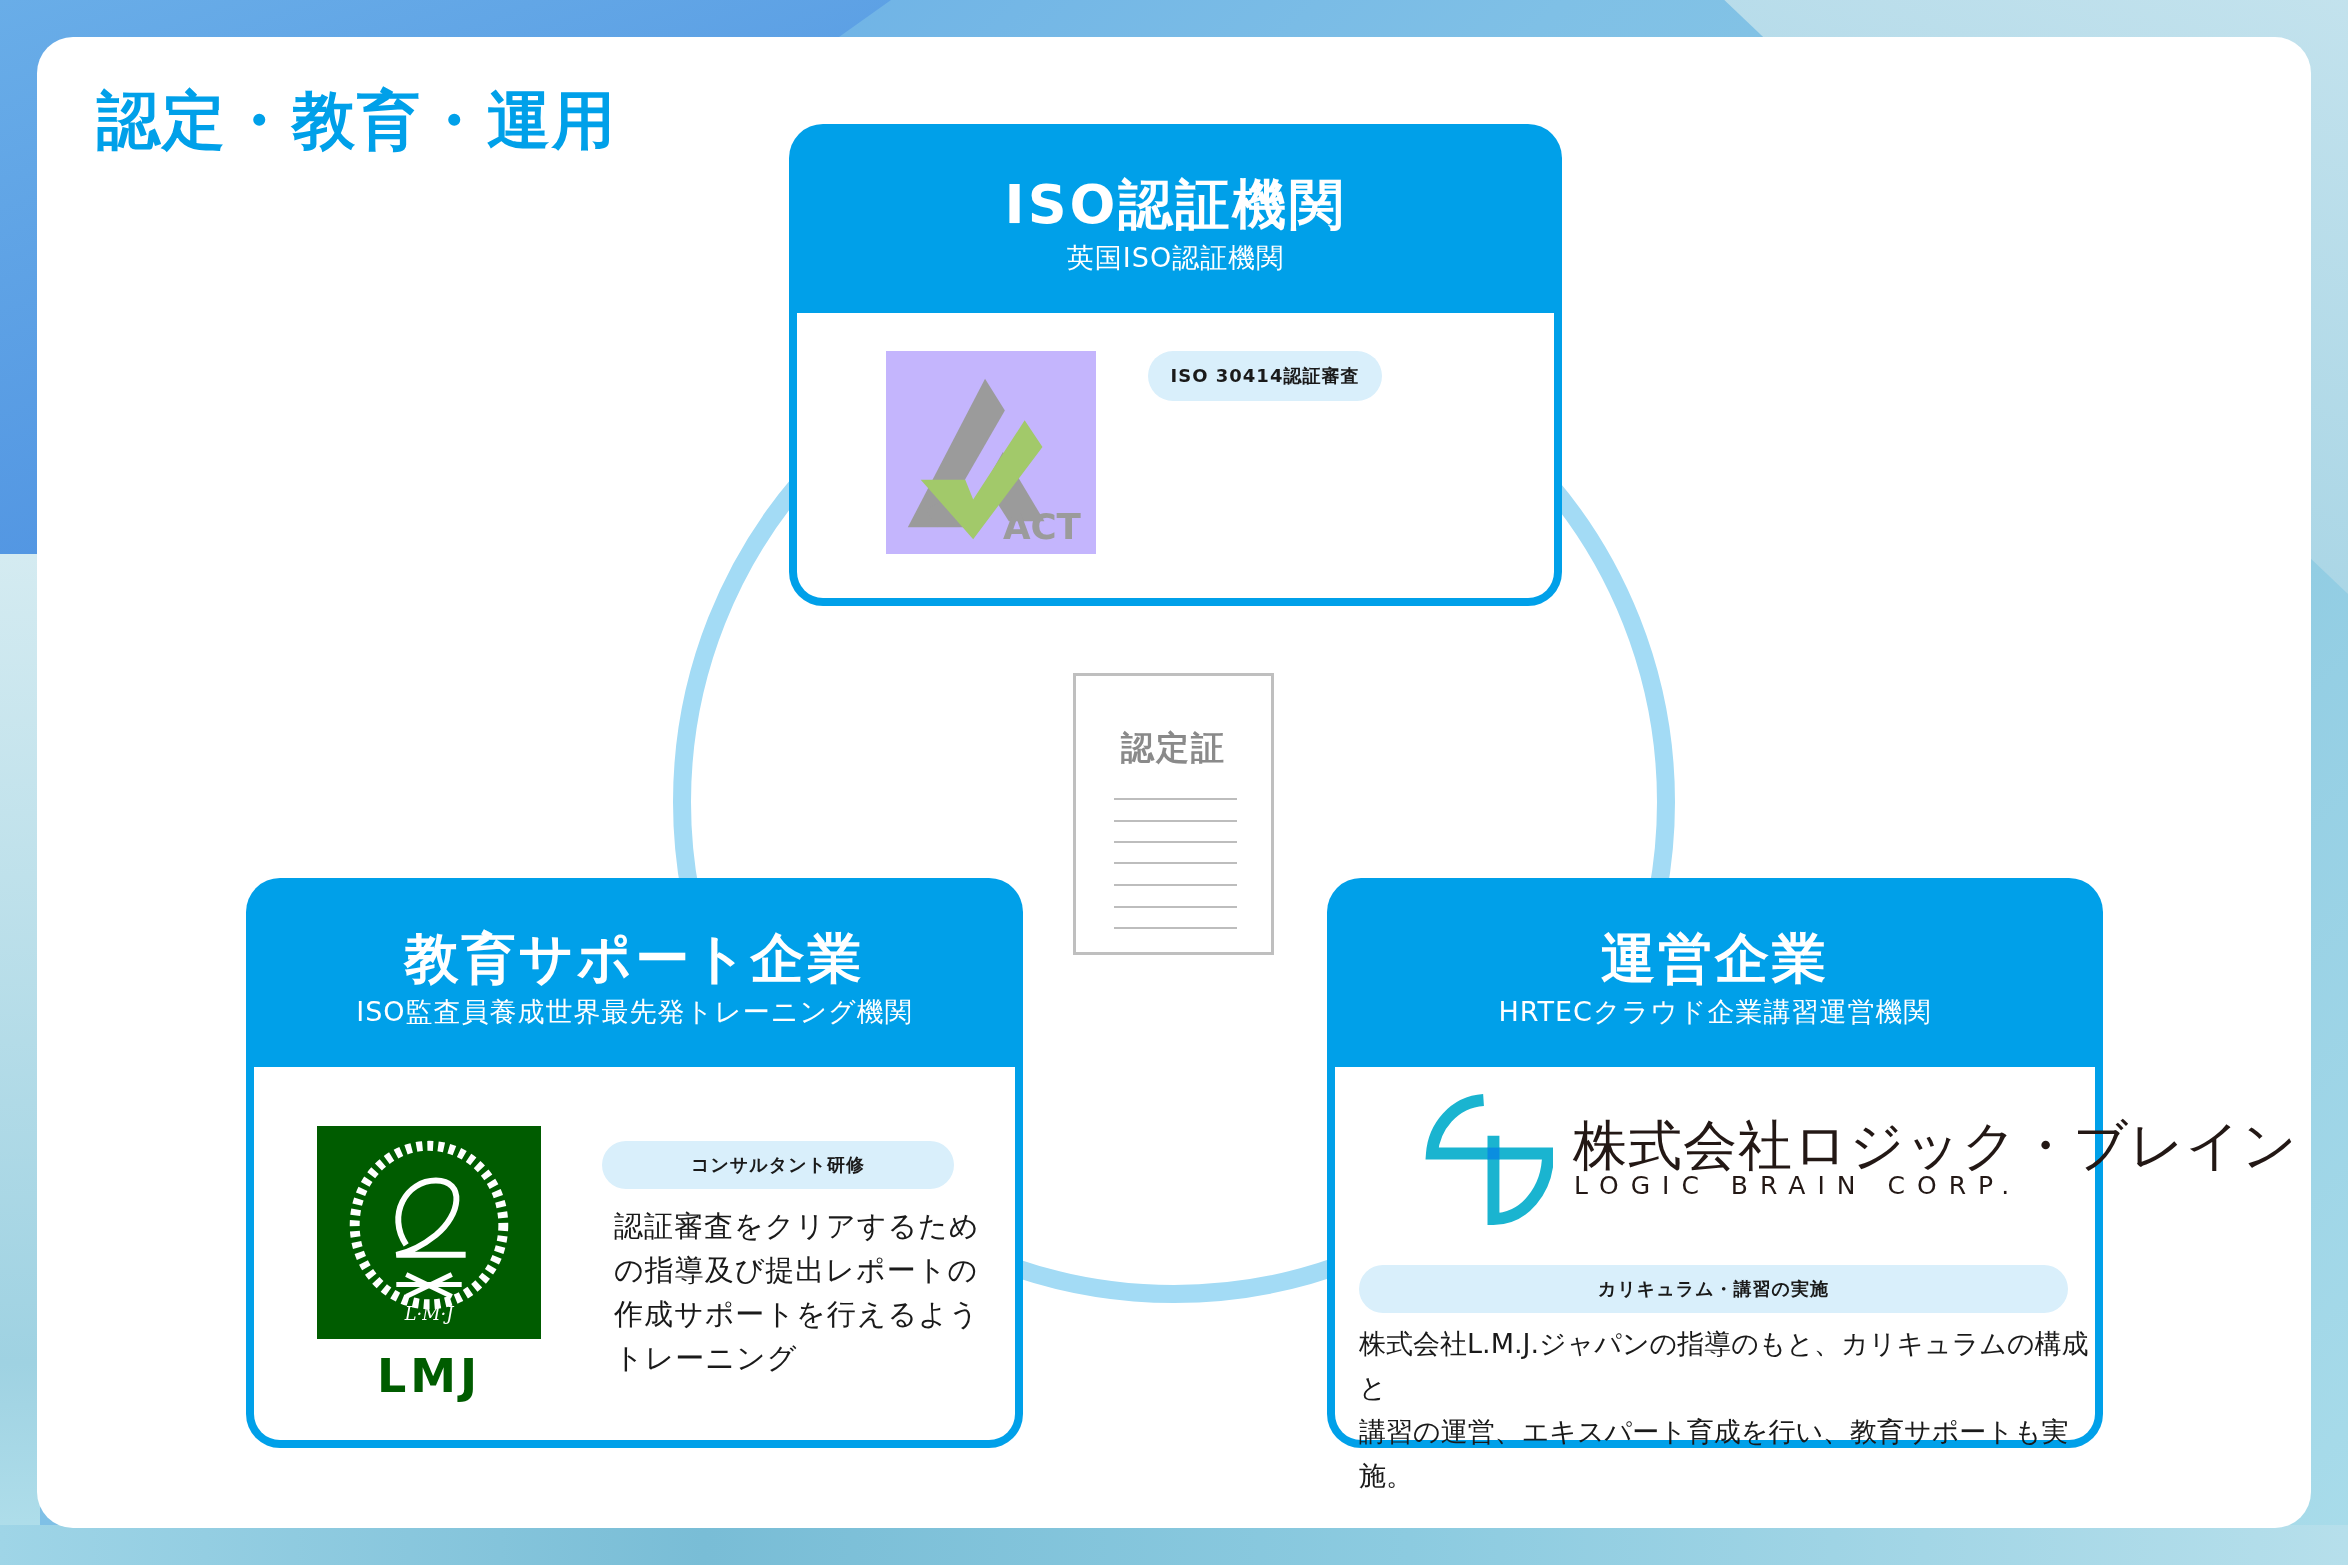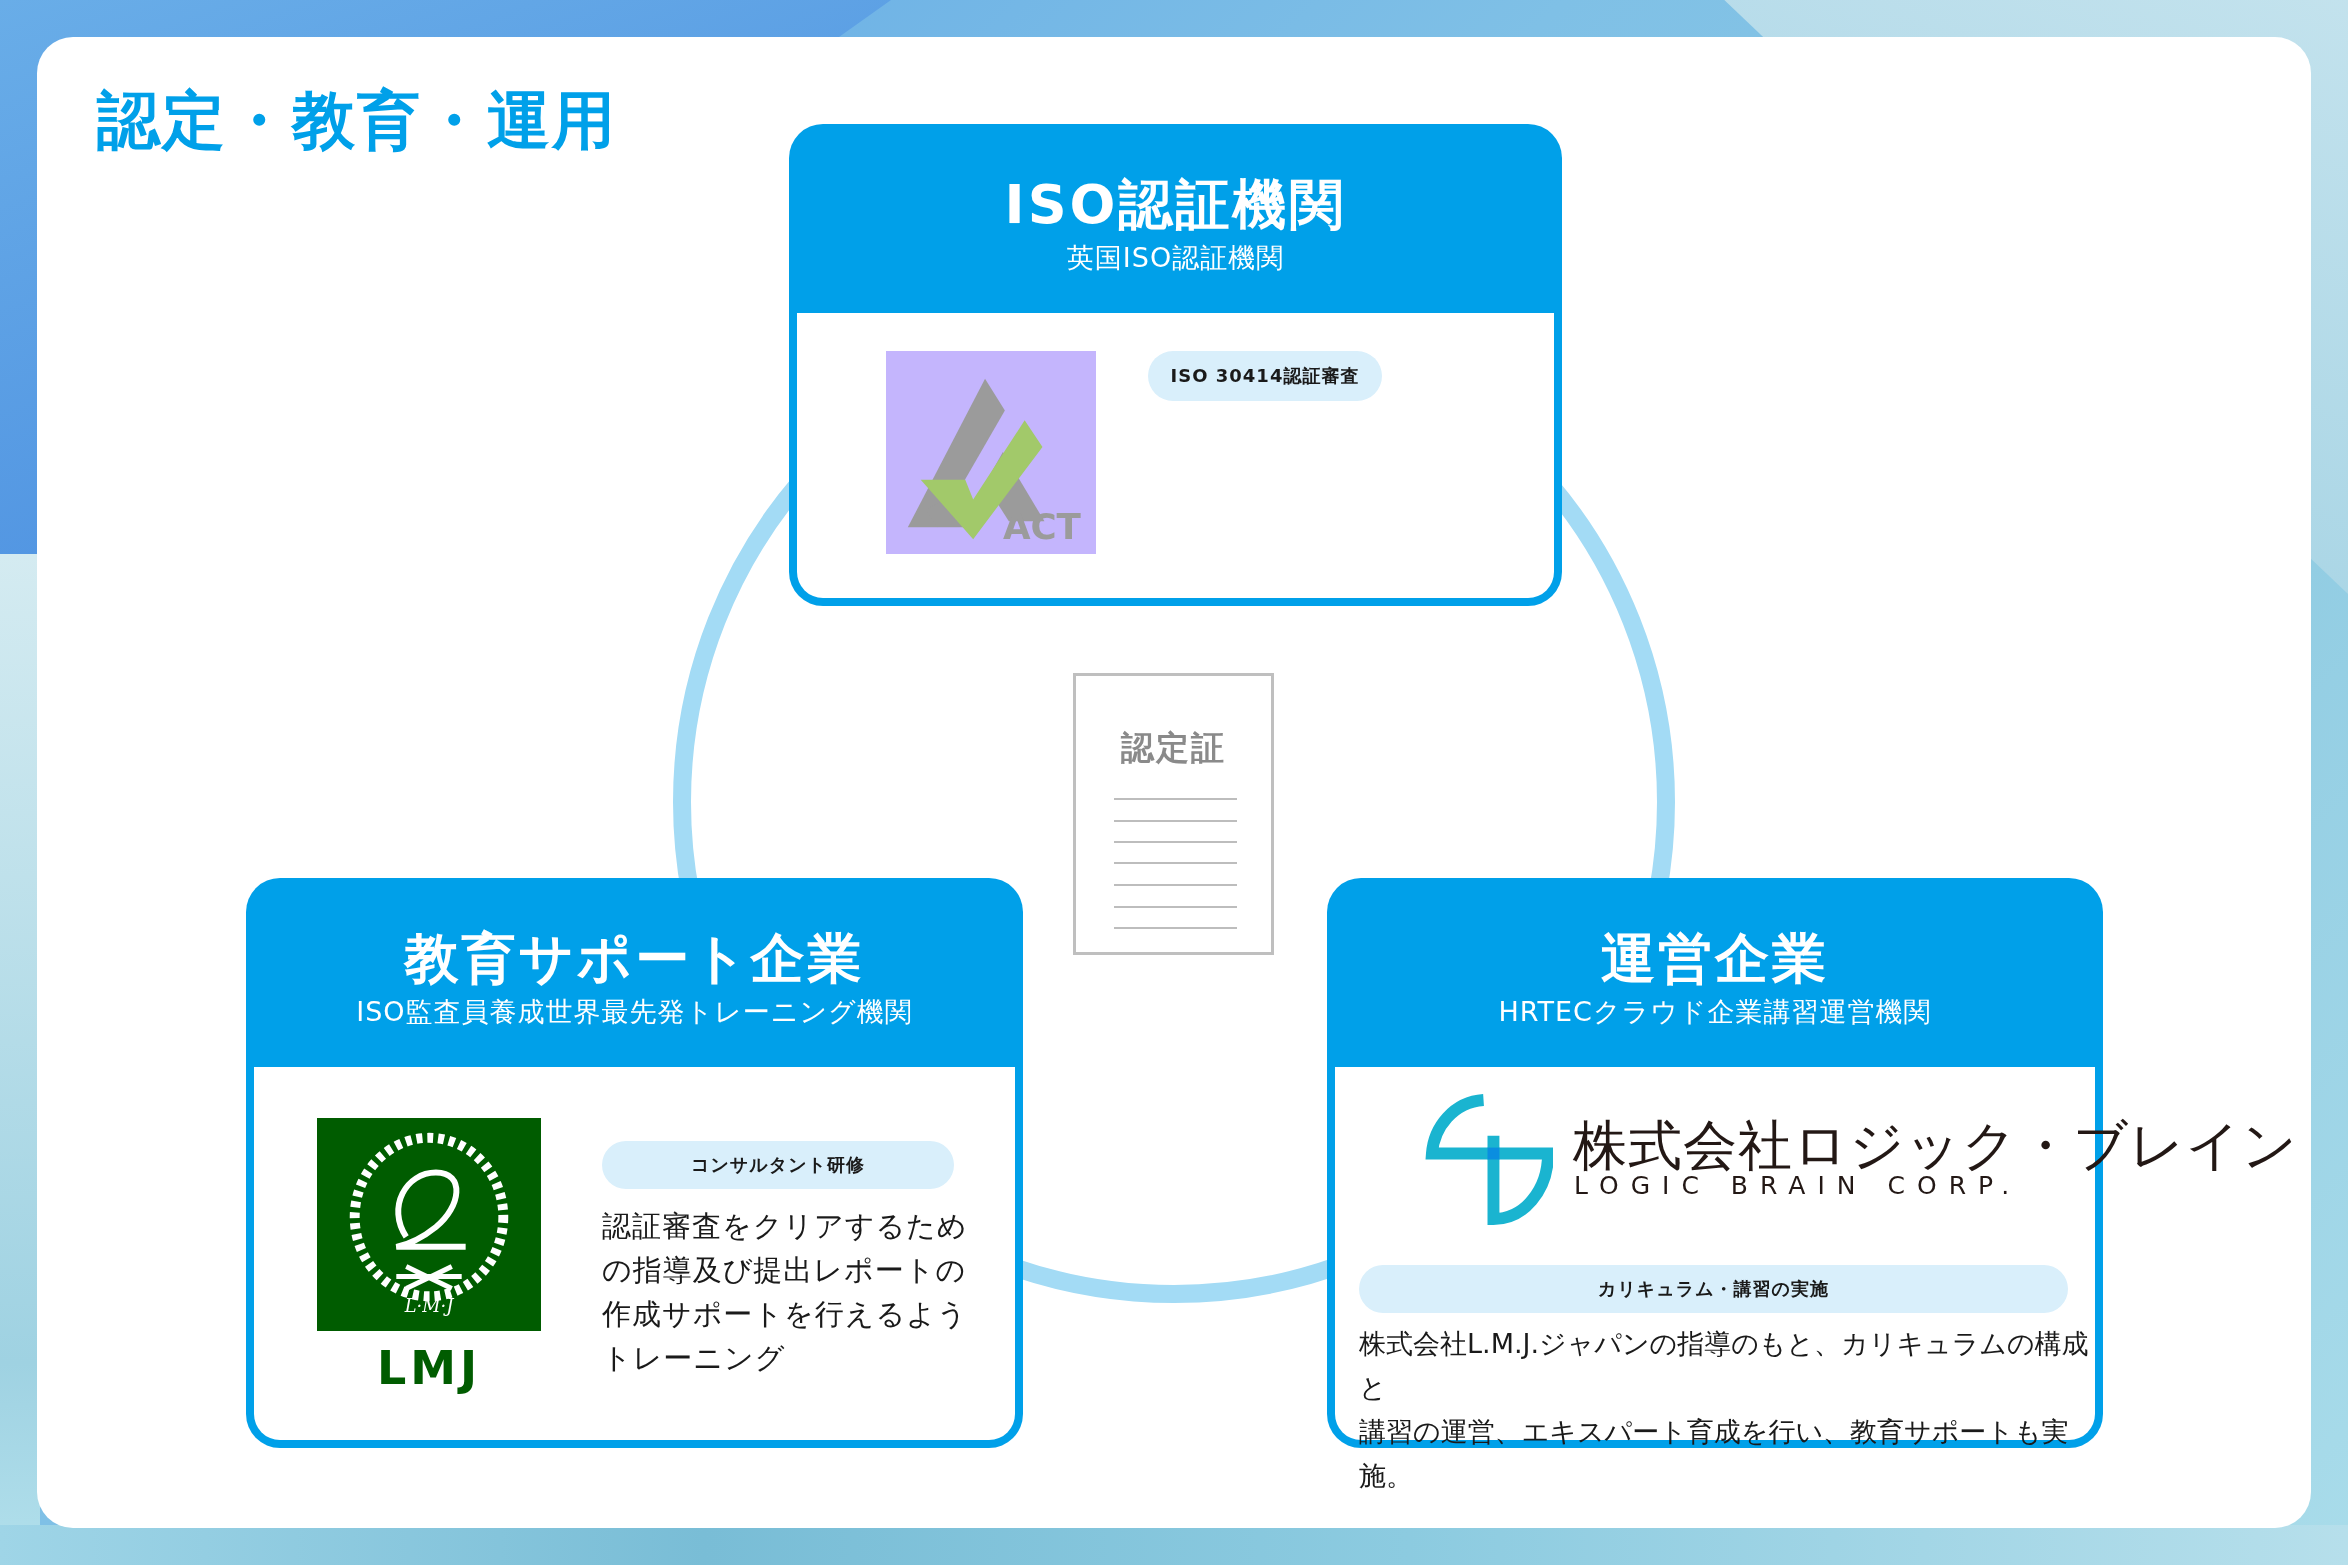--- a/index.html
+++ b/index.html
@@ -72,21 +72,21 @@
     
     .card-left { left: 246px; top: 878px; width: 777px; height: 570px; }
     .card-left .card-head { padding-top: 38px; }
     .card-left .card-body { top: 189px; }
     
     .card-right { left: 1327px; top: 878px; width: 776px; height: 570px; }
     .card-right .card-head { padding-top: 38px; }
     .card-right .card-body { top: 189px; }
 
     .logo-act { position: absolute; left: 89px; top: 38px; width: 210px; height: 203px; background: #c4b5fd; }
-    .logo-lmj { position: absolute; left: 63px; top: 51px; width: 224px; height: 287px; }
+    .logo-lmj { position: absolute; left: 63px; top: 59px; width: 224px; height: 287px; }
     .lmj-box { width: 224px; height: 213px; background: #005c00; position: relative; }
     .lmj-text { margin-top: 10px; text-align: center; font-size: 46px; font-weight: bold; color: #005c00; letter-spacing: 4px; font-family: "DejaVu Sans", sans-serif; }
     .logo-lb { position: absolute; left: 89px; top: 25px; width: 594px; height: 129px; }
     .lb-jp { position: absolute; left: 149px; top: 18px; font-size: 54px; color: #231815; letter-spacing: 1px; white-space: nowrap; }
     .lb-en { position: absolute; left: 150px; top: 79px; font-size: 25px; color: #231815; letter-spacing: 12px; white-space: nowrap; }
   </style>
 </head>
 <body>
 
 <div class="bg-shape bg-a"></div>
@@ -141,21 +141,21 @@
         <svg width="224" height="213" viewBox="0 0 226 215">
           <ellipse cx="113" cy="100" rx="75" ry="80" fill="none" stroke="#ffffff" stroke-width="10" stroke-dasharray="6 5"></ellipse>
           <path d="M90 120 C70 90, 90 55, 120 55 C150 55, 145 90, 120 110 C105 122, 90 128, 80 130 L150 130" fill="none" stroke="#ffffff" stroke-width="6"></path>
           <path d="M80 160 L146 160 M90 150 L136 172 M136 150 L90 172" stroke="#ffffff" stroke-width="5"></path>
           <text x="113" y="196" text-anchor="middle" font-family="DejaVu Serif, serif" font-style="italic" font-size="18" fill="#ffffff">L·M·J</text>
         </svg>
       </div>
       <div class="lmj-text">LMJ</div>
     </div>
     <div class="pill" style="left:348px; top:74px; width:352px; height:48px; line-height:48px;">コンサルタント研修</div>
-    <div class="desc" style="left:348px; top:137px;">
+    <div class="desc" style="left:360px; top:137px;">
       <div>認証審査をクリアするため</div>
       <div>の指導及び提出レポートの</div>
       <div>作成サポートを行えるよう</div>
       <div>トレーニング</div>
     </div>
   </div>
 </div>
 
 <div class="card card-right">
   <div class="card-head">

